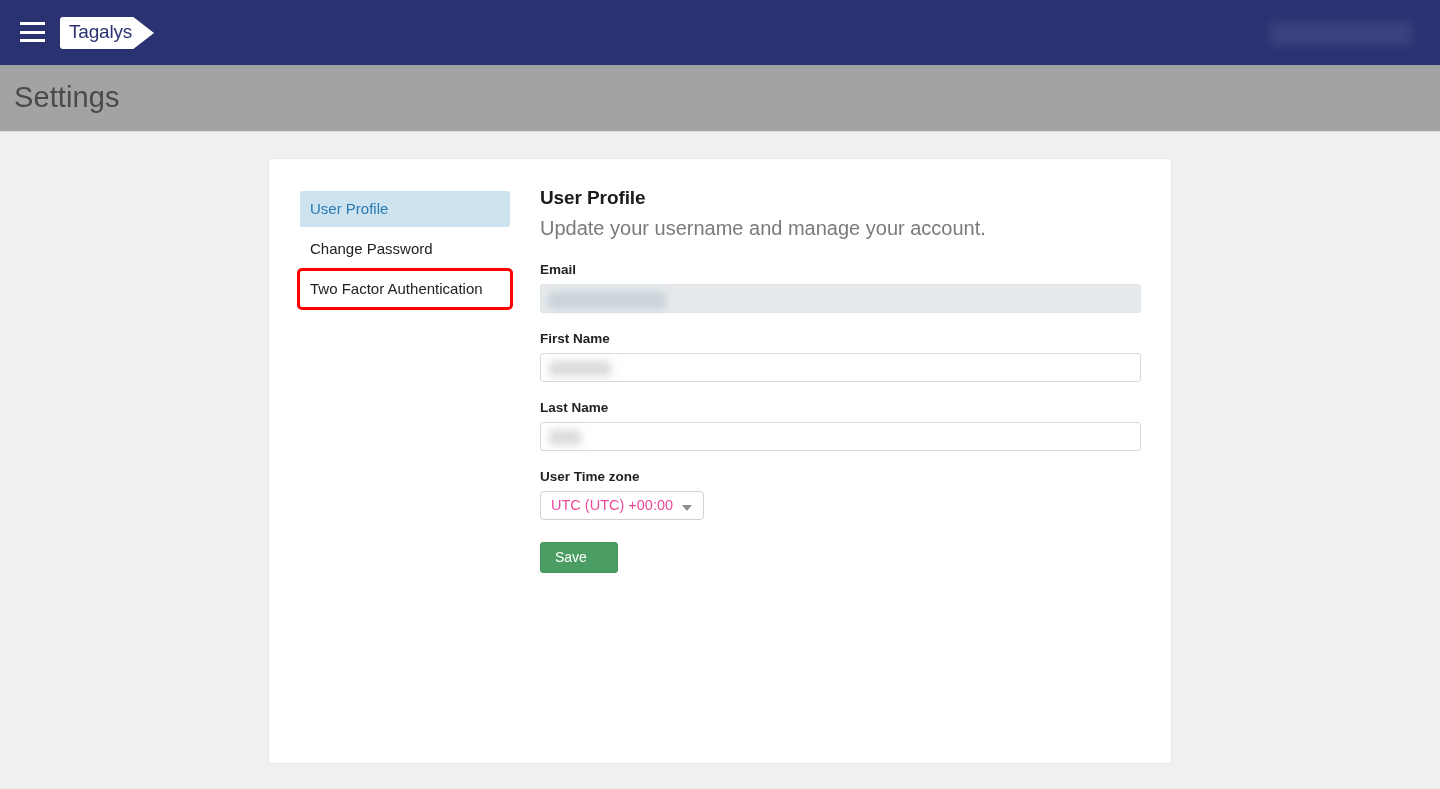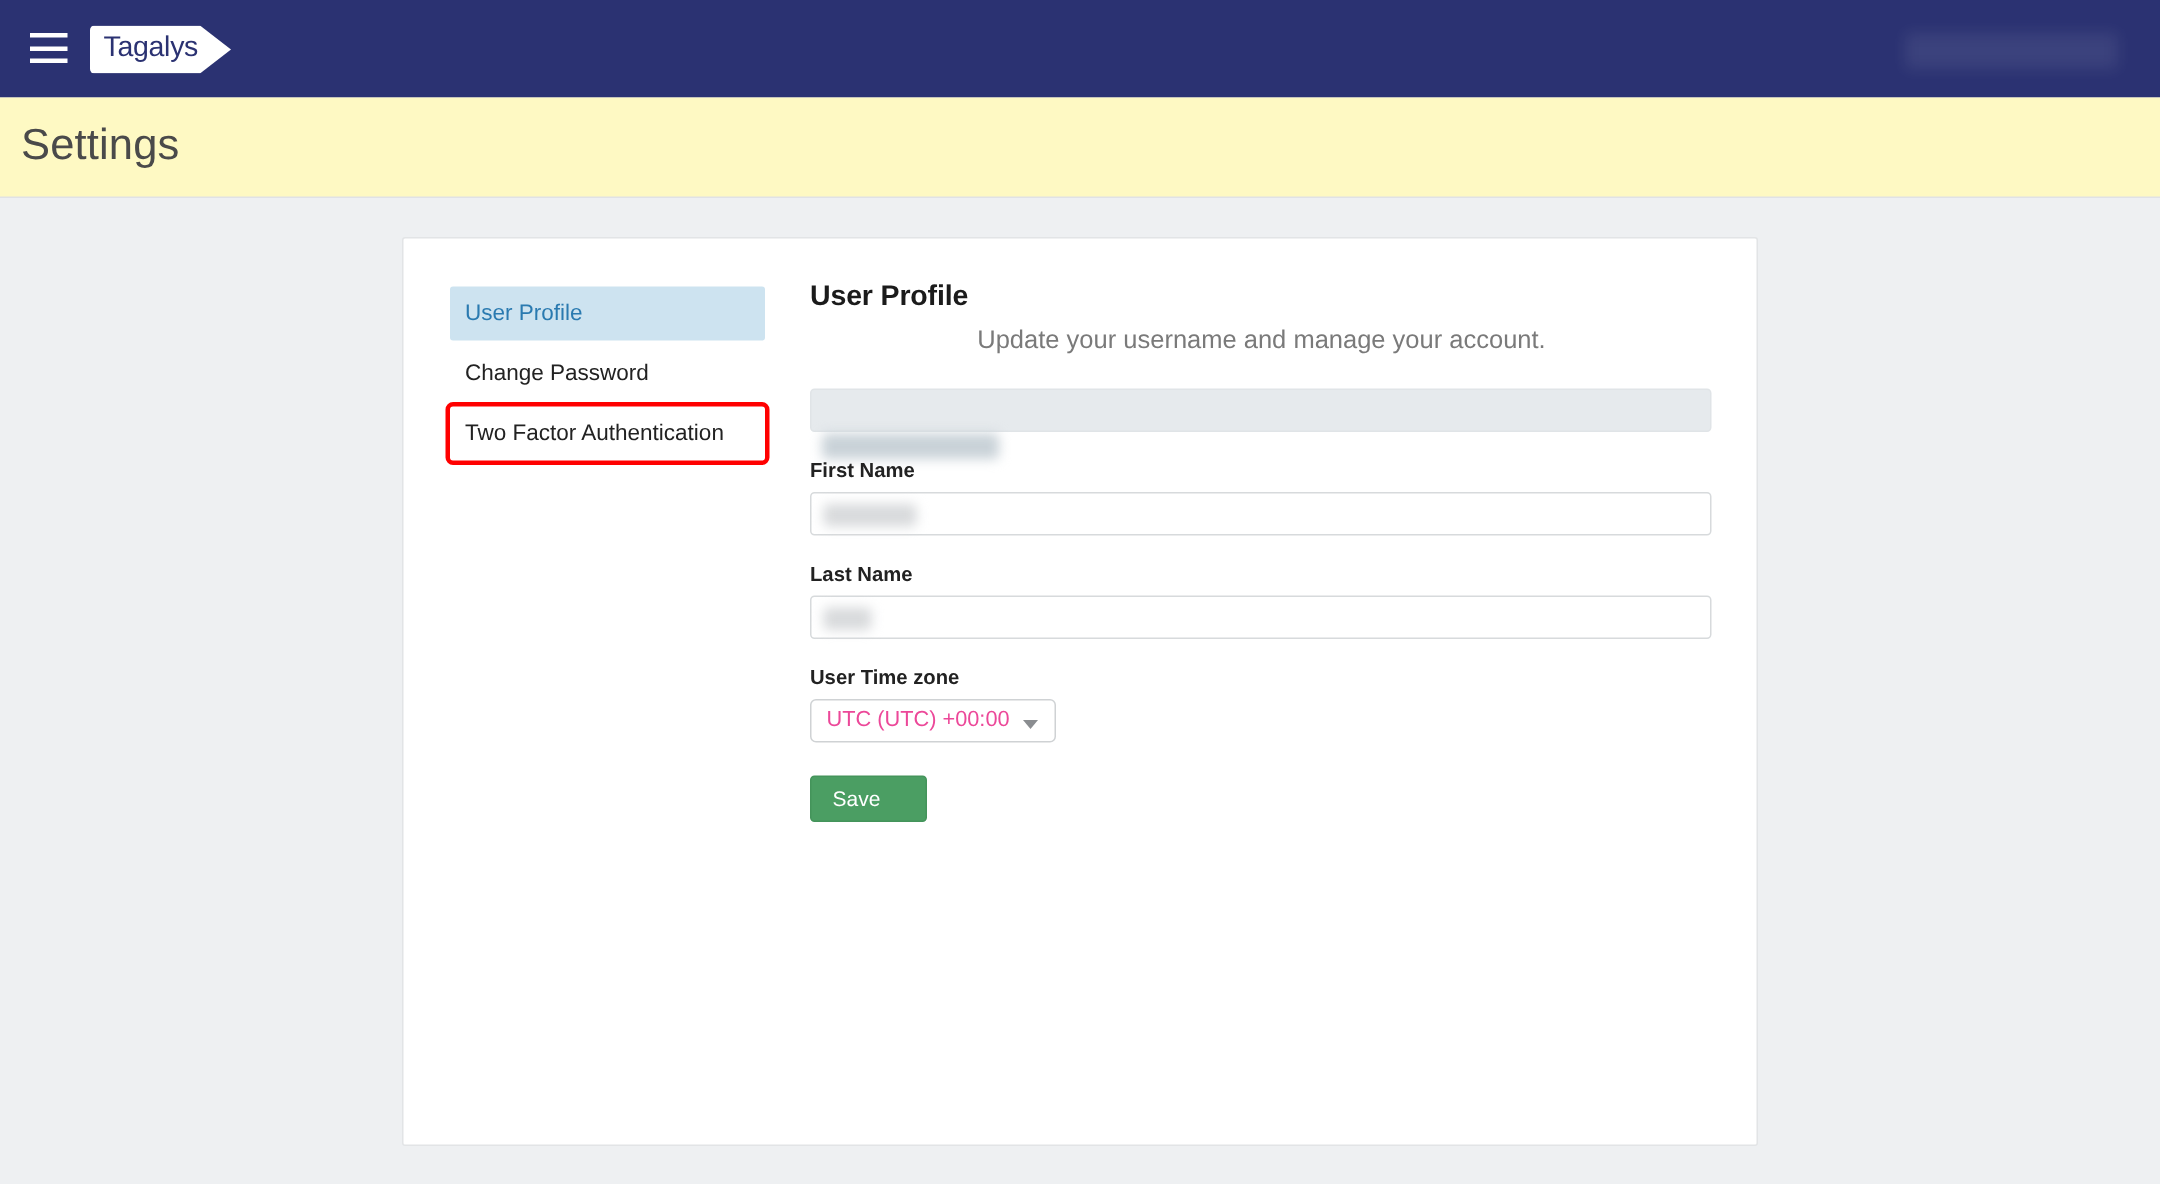--- a/index.html
+++ b/index.html
@@ -53,21 +53,21 @@
     background: rgba(255,255,255,0.08);
     border-radius: 2px;
     filter: blur(5px);
     cursor: pointer;
   }
 
   
   .pagebar {
     position: absolute; left: 0; top: 65px;
     width: 1440px; height: 67px;
-    background: #fef9c3;
+    background: #a3a3a3;
     border-bottom: 1px solid #e0e2e5;
   }
   .page-title {
     position: absolute; left: 14px; top: 16px;
     font-size: 29px;
     font-weight: 300;
     color: #4a4a4a;
     letter-spacing: 0.1px;
   }
 
@@ -113,24 +113,23 @@
     width: 602px;
   }
   .content-title {
     font-size: 19px;
     font-weight: bold;
     color: #1b1b1b;
     margin: 0 0 8px 0;
     letter-spacing: -0.1px;
   }
   .content-sub {
-    font-size: 17px;
+    font-size: 20px;
     color: #7a7a7a;
     margin: 0 0 22px 0;
-    text-align: center;
   }
   .field-group { margin-bottom: 18px; }
   .field-label {
     display: block;
     font-size: 13.5px;
     font-weight: bold;
     color: #222222;
     margin-bottom: 7px;
   }
   .text-input {
@@ -225,20 +224,21 @@
     <div class="nav-item highlighted">Two Factor Authentication</div>
   </div>
 
   <div class="content">
 
     <h2 class="content-title">User Profile</h2>
     <p class="content-sub">Update your username and manage your account.</p>
 
     
     <div class="field-group">
+      <label class="field-label">Email</label>
       <input class="text-input disabled" type="text" readonly="" value="" style="">
       <div class="blur-value" style="left:8px; top:30px; width:118px; height:17px; background:#c9d2d8;"></div>
     </div>
 
     
     <div class="field-group">
       <label class="field-label">First Name</label>
       <input class="text-input" type="text" value="" style="">
       <div class="blur-value" style="left:9px; top:30px; width:62px; height:15px; background:#d8dadc;"></div>
     </div>

